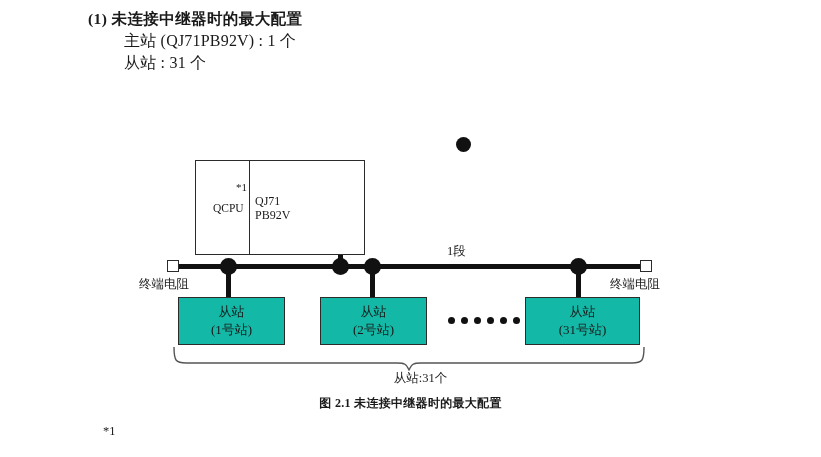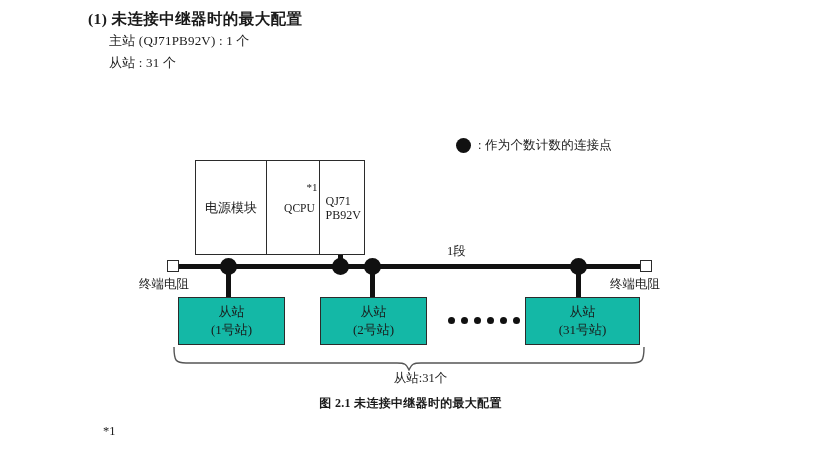--- a/index.html
+++ b/index.html
@@ -20,23 +20,23 @@
   
   #heading-section { left: 88px; top: 8px; width: 600px; }
   #section-title {
     font-size: 15.5px;
     font-weight: bold;
     letter-spacing: 0.4px;
     white-space: nowrap;
     line-height: 22px;
   }
   .spec-line {
-    font-size: 13px;
+    font-size: 16px;
     line-height: 22px;
-    margin-left: 21px;
+    margin-left: 36px;
     white-space: nowrap;
     letter-spacing: 0.2px;
   }
 
   
   #diagram { left: 0; top: 0; width: 821px; height: 457px; pointer-events: none; }
   #diagram * { pointer-events: auto; }
 
   
   #master-label {
@@ -201,23 +201,20 @@
 <div class="abs" id="heading-section">
   <div id="section-title">(1) 未连接中继器时的最大配置</div>
   <div class="spec-line">主站 (QJ71PB92V) : 1 个</div>
   <div class="spec-line">从站 : 31 个</div>
 </div>
 
 <div class="abs" id="diagram">
 
 
   <div class="abs" id="master-rack">
-    <div class="rack-cell" id="cell-power">
-      <span class="cell-text">电源模块</span>
-    </div>
     <div class="rack-cell" id="cell-qcpu">
       <span class="cell-text">QCPU</span>
       <span id="footnote-marker">*1</span>
     </div>
     <div class="rack-cell" id="cell-qj71">
       <span class="cell-text">
         <span>QJ71</span><br>
         <span>PB92V</span>
       </span>
     </div>
@@ -266,21 +263,20 @@
 
   <svg class="abs" id="slave-brace" viewBox="0 0 474 26" preserveAspectRatio="none">
     <path d="M2,2 C2,16 4,18 14,18 L225,18 C233,18 234,19 237,25 C240,19 241,18 249,18 L460,18 C470,18 472,16 472,2" fill="none" stroke="#555" stroke-width="1.4"></path>
   </svg>
   <div class="abs" id="brace-caption">
     <span class="inner">从站:31个</span>
   </div>
 
   <div class="abs" id="legend">
     <span id="legend-dot"></span>
-    <span id="legend-text">: 作为个数计数的连接点</span>
   </div>
 </div>
 
 <div class="abs" id="figure-caption">图 2.1  未连接中继器时的最大配置</div>
 
 <div class="abs" id="footnote-row">
   <span id="footnote-tag">*1</span>
 </div>
 
 </body></html>

